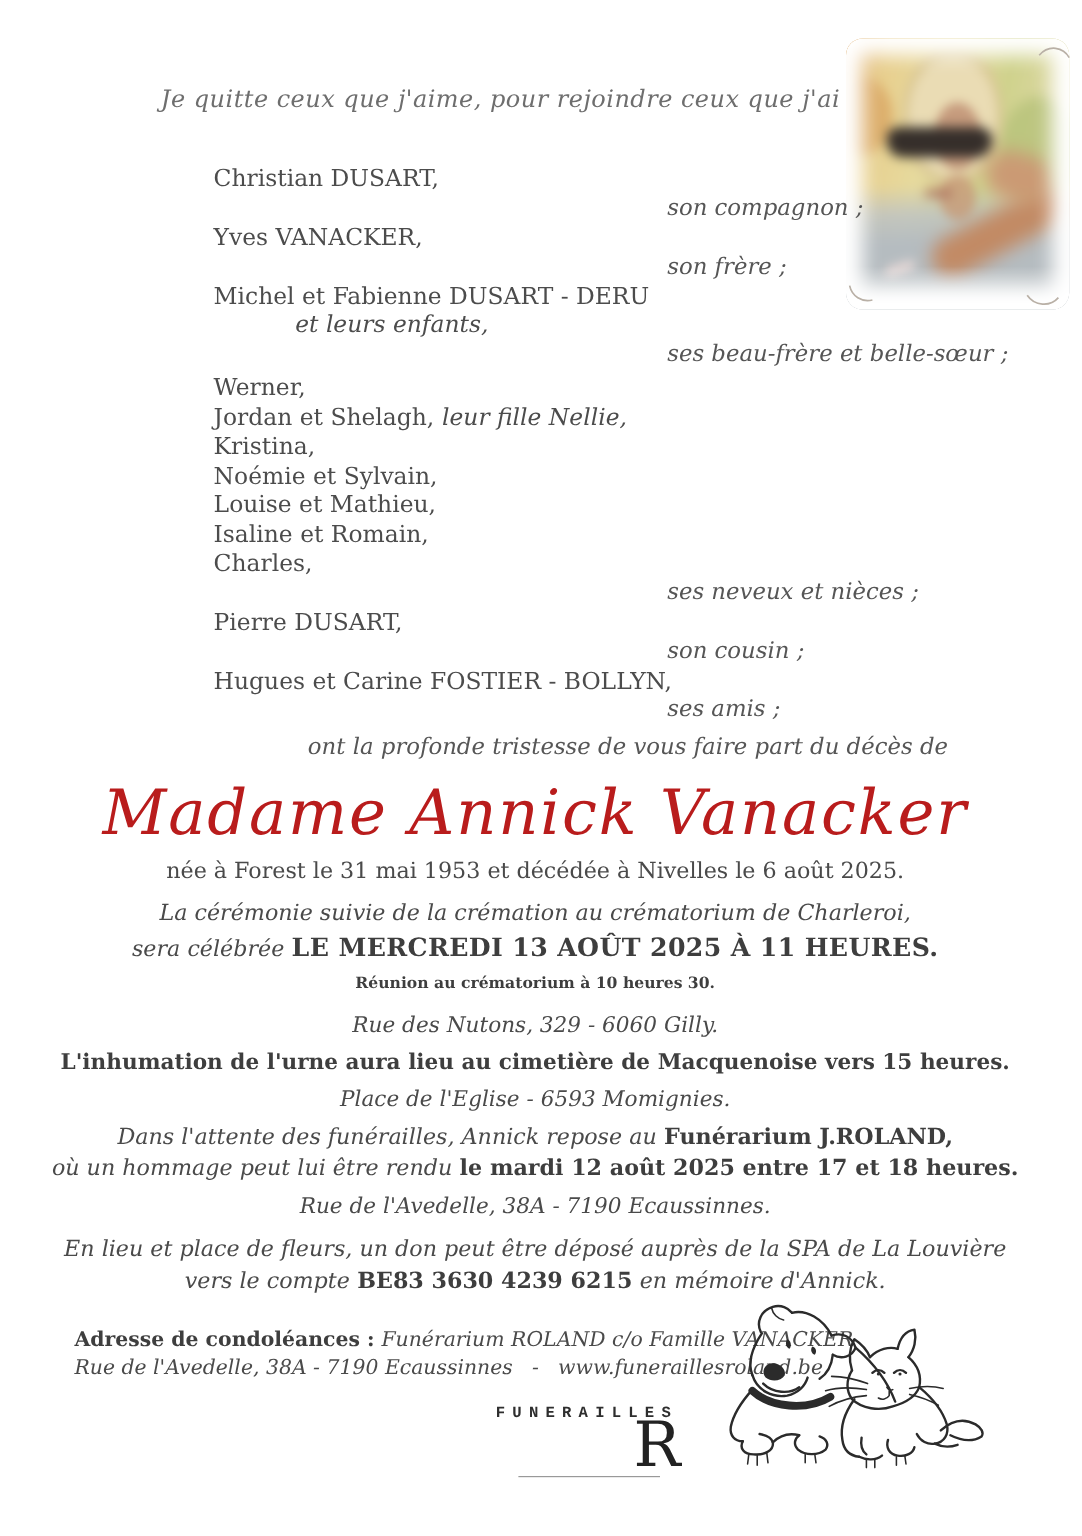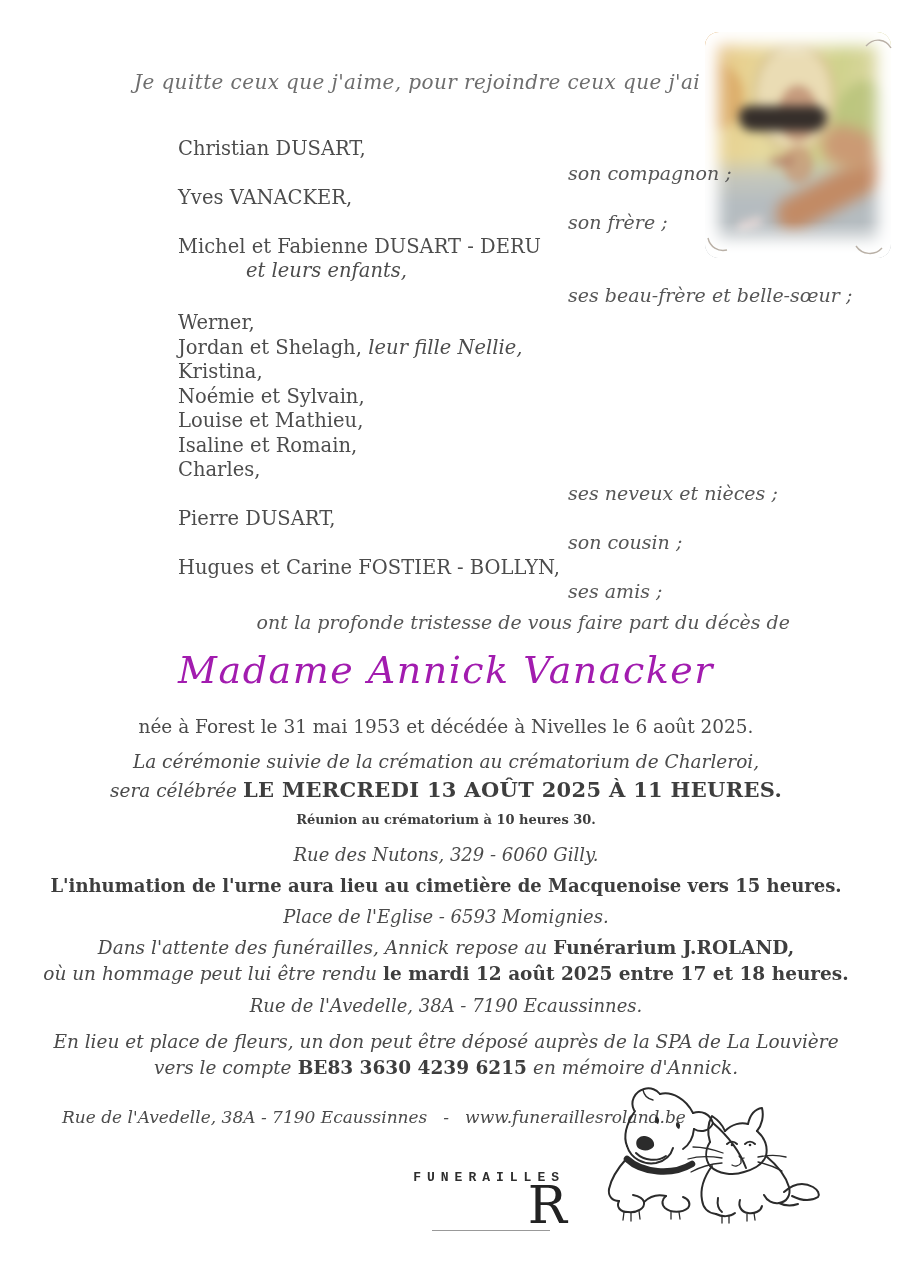--- a/index.html
+++ b/index.html
@@ -11,26 +11,26 @@
   .it{font-style:italic;}
   .mr{margin-right:.33em;}
   .ml{margin-left:.33em;}
   b{font-weight:bold;color:#3e3e3e;}
 
   
   .quote{left:134px;top:70px;font-style:italic;font-size:20px;color:#6e6e6e;letter-spacing:.4px;}
 
   
   .name-line{position:absolute;left:178px;font-size:19.5px;color:#4c4c4c;white-space:nowrap;}
-  .rel-line{position:absolute;left:568px;font-style:italic;font-size:19px;color:#565656;white-space:nowrap;}
+  .rel-line{position:absolute;left:556px;font-style:italic;font-size:19px;color:#565656;white-space:nowrap;}
 
   
   .announce{left:0;top:611px;width:790px;text-align:right;font-style:italic;font-size:19px;color:#565656;}
   .c{position:absolute;left:0;width:892px;text-align:center;white-space:nowrap;}
-  .title{top:648px;font-style:italic;font-size:38px;color:#a21caf;letter-spacing:1.5px;}
+  .title{top:648px;font-style:italic;font-size:52px;color:#b91c1c;letter-spacing:1.5px;}
   .life{top:716px;font-size:18.5px;}
   .cer1{top:751px;font-style:italic;font-size:18.5px;}
   .cer2{top:777px;}
   .cer2 .pre{font-style:italic;font-size:18.5px;}
   .cer2 .caps{font-size:21px;letter-spacing:.3px;}
   .cer3{top:812px;font-weight:bold;color:#3e3e3e;font-size:13px;}
   .cer4{top:844px;font-style:italic;font-size:18px;}
   .bur1{top:875px;font-weight:bold;color:#3e3e3e;font-size:18px;}
   .bur2{top:906px;font-style:italic;font-size:18px;}
   .vis1{top:937px;font-size:18.5px;}
@@ -159,20 +159,23 @@
 </div>
 <div class="c vis3">Rue de l'Avedelle, 38A - 7190 Ecaussinnes.</div>
 
 <div class="c don1">En lieu et place de fleurs, un don peut être déposé auprès de la SPA de La Louvière</div>
 <div class="c don2">
   <span class="it mr">vers le compte</span><b>BE83 3630 4239 6215</b><span class="it ml">en mémoire d'Annick.</span>
 </div>
 
 <div class="abs cond">
   <div>
+    <span class="cond-label">Adresse de condoléances :</span><span class="it ml">Funérarium ROLAND c/o Famille VANACKER</span>
+  </div>
+  <div>
     <span class="it">Rue de l'Avedelle, 38A - 7190 Ecaussinnes</span><span class="it cond-sep">-</span><span class="it">www.funeraillesroland.be</span>
   </div>
 </div>
 
 <div class="abs logo">
   <div class="logo-top">FUNERAILLES</div>
   <div class="logo-name">
     <span class="logo-r">R</span>
   </div>
   <div class="logo-rule"></div>

